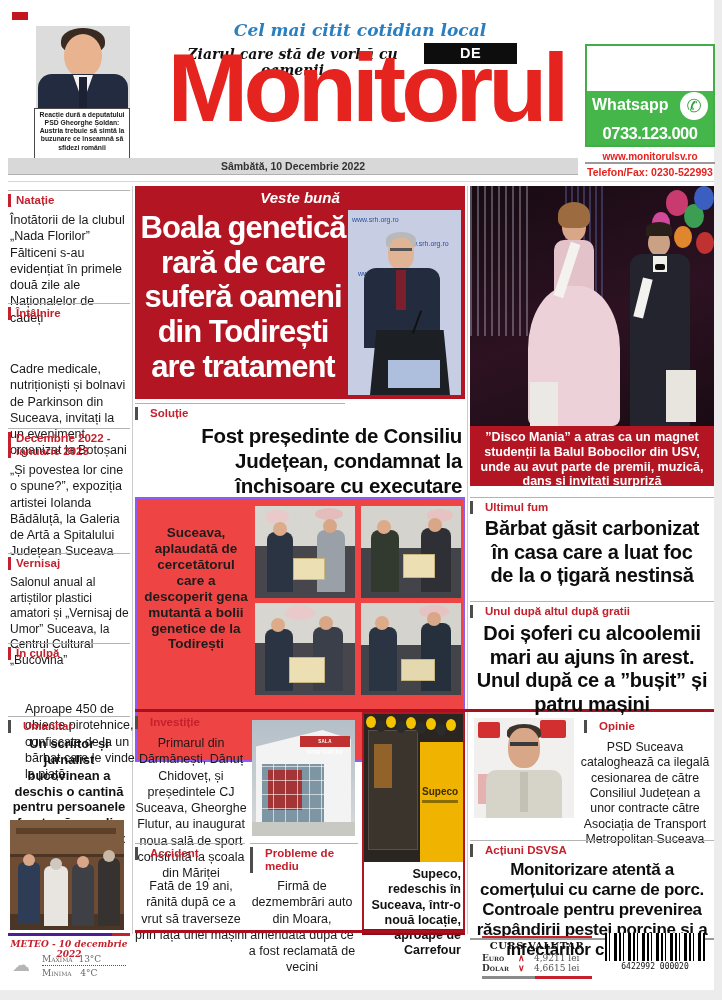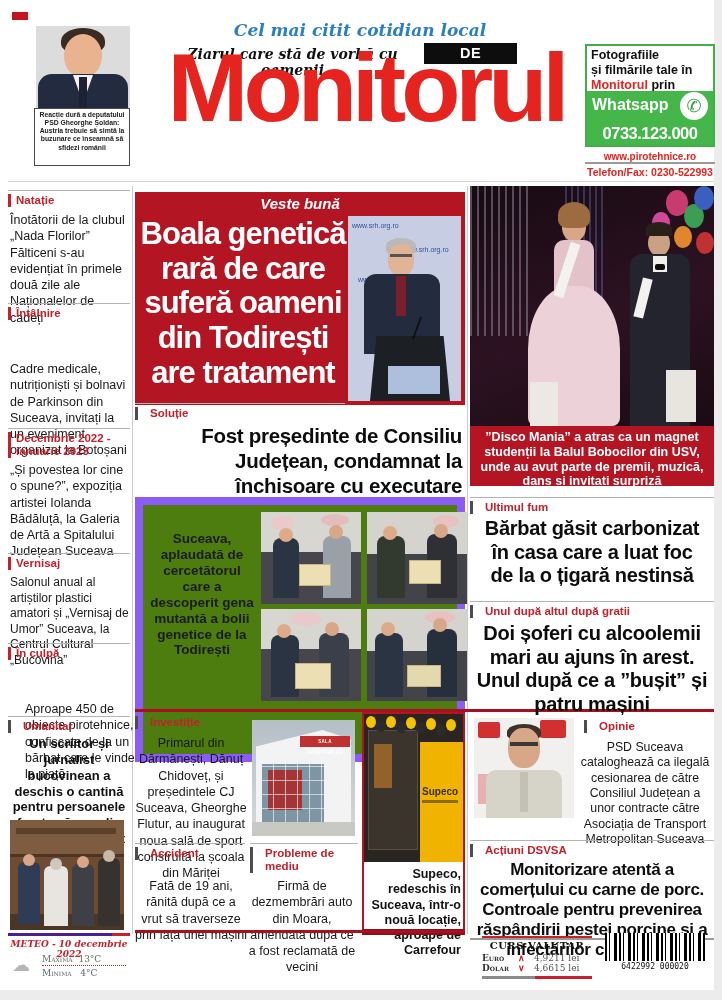--- a/index.html
+++ b/index.html
@@ -42,34 +42,30 @@
     <div class="abs" style="left:43px;top:51px;width:8px;height:32px;background:#1c2233;"></div>
   </div>
   <div class="abs center" style="left:34px;top:108px;width:96px;height:58px;background:#ffffff;border:1px solid #4a4a4a;font-size:6.8px;font-weight:bold;line-height:1.2;padding:2px 1px;box-sizing:border-box;">Reacție dură a deputatului PSD Gheorghe Șoldan: Austria trebuie să simtă la buzunare ce înseamnă să sfidezi românii</div>
 
   <div class="abs center serif" style="left:190px;top:20px;width:340px;font-size:17px;font-style:italic;font-weight:bold;color:#2a7fc0;">Cel mai citit cotidian local</div>
   <div class="abs center serif" style="left:165px;top:46px;width:255px;font-size:14px;font-style:italic;font-weight:bold;color:#111;">Ziarul care stă de vorbă cu oamenii</div>
   <div class="abs center" style="left:424px;top:43px;width:93px;height:21px;line-height:21px;background:#0d0d0d;color:#fff;font-weight:bold;font-size:14.5px;letter-spacing:0.5px;">DE SUCEAVA</div>
   <div class="abs center" style="left:146px;top:36px;width:440px;font-size:97px;font-weight:bold;letter-spacing:-5px;line-height:1.08;color:#e5231f;">Monitorul</div>
 
   <div class="abs" style="left:585px;top:44px;width:130px;height:103px;border:2px solid #43ad47;background:#fff;box-sizing:border-box;">
-    <div class="abs" style="left:4px;top:2px;width:120px;font-size:12.5px;font-weight:bold;line-height:1.18;color:#111;">
-      <span>Fotografiile</span><br>
-      <span>și filmările tale în</span><br>
-      <span class="red-txt">Monitorul</span><span> prin</span>
-    </div>
     <div class="abs" style="left:0;bottom:0;width:126px;height:54px;background:#45b649;">
       <div class="abs" style="left:5px;top:5px;font-size:16px;font-weight:bold;color:#fff;">Whatsapp</div>
       <div class="abs" style="right:5px;top:1px;width:28px;height:28px;border-radius:50%;background:#fff;text-align:center;line-height:28px;font-size:18px;color:#2f9e38;">✆</div>
       <div class="abs center" style="left:0;bottom:2px;width:126px;font-size:16.5px;font-weight:bold;color:#fff;letter-spacing:-0.5px;">0733.123.000</div>
     </div>
   </div>
-  <div class="abs center" style="left:585px;top:151px;width:130px;font-size:10px;font-weight:bold;color:#e5231f;">www.pirotehnice.ro</div>
+  <div class="abs center" style="left:585px;top:151px;width:130px;font-size:10px;font-weight:bold;color:#e5231f;">www.monitorulsv.ro</div>
   <div class="abs center" style="left:585px;top:162px;width:130px;font-size:10.5px;font-weight:bold;color:#e5231f;border-top:2px solid #9a9a9a;padding-top:2px;">Telefon/Fax: 0230-522993</div>
 
+  <div class="abs center" style="left:8px;top:158px;width:570px;height:16px;line-height:16px;background:#d8d8d8;border-bottom:1px solid #b0b0b0;font-size:10.5px;font-weight:bold;color:#333;">Sâmbătă, 10 Decembrie 2022</div>
   <div class="abs" style="left:8px;top:181px;width:706px;height:1px;background:#d5d5d5;"></div>
 
   <div class="vline" style="left:132px;top:186px;height:748px;"></div>
   <div class="vline" style="left:467px;top:186px;height:748px;"></div>
 
   <div class="label-wrap" style="left:8px;top:190px;width:122px;">
     <div class="label-line"></div>
     <div class="side-label">Natație</div>
   </div>
   <div class="abs body-txt" style="left:10px;top:212px;width:120px;">Înotătorii de la clubul „Nada Florilor” Fălticeni s-au evidențiat în primele două zile ale Naționalelor de cadeți</div>
@@ -124,21 +120,21 @@
     <div class="abs serif" style="left:34px;top:18px;width:84px;font-size:9px;color:#666;font-variant:small-caps;">
       <div style="border-bottom:1px dotted #c5202c;padding-bottom:1px;">
         <span>Maxima</span>&nbsp;&nbsp;<span>13°C</span>
       </div>
       <div style="padding-top:2px;">
         <span>Minima</span>&nbsp;&nbsp;&nbsp;<span>4°C</span>
       </div>
     </div>
   </div>
 
-  <div class="abs" style="left:135px;top:192px;width:330px;height:213px;background:#b31523;">
+  <div class="abs" style="left:135px;top:186px;width:330px;height:213px;background:#b31523;">
     <div class="center" style="padding-top:3px;font-size:15px;font-style:italic;font-weight:bold;color:#fff;">Veste bună</div>
     <div class="abs center" style="left:3px;top:25px;width:210px;font-size:31px;font-weight:bold;line-height:1.12;color:#fff;letter-spacing:-1px;">Boala genetică rară de care suferă oameni din Todirești are tratament</div>
     <div class="photo" style="left:213px;top:24px;width:113px;height:185px;background:#c7cde2;">
       <div class="abs" style="left:4px;top:6px;font-size:7px;color:#2d4fa0;">www.srh.org.ro</div>
       <div class="abs" style="left:54px;top:30px;font-size:7px;color:#2d4fa0;">www.srh.org.ro</div>
       <div class="abs" style="left:10px;top:60px;font-size:7px;color:#2d4fa0;">www.srh.org.ro</div>
       <div class="abs" style="left:38px;top:22px;width:30px;height:16px;border-radius:50% 50% 20% 20%;background:#b9b9b9;"></div>
       <div class="abs" style="left:40px;top:28px;width:26px;height:32px;border-radius:45%;background:#e0b494;"></div>
       <div class="abs" style="left:42px;top:38px;width:22px;height:3px;background:#555;"></div>
       <div class="abs" style="left:16px;top:58px;width:76px;height:80px;border-radius:12px 12px 0 0;background:#232c3e;"></div>
@@ -148,21 +144,21 @@
       <div class="abs" style="left:68px;top:100px;width:2px;height:24px;background:#111;transform:rotate(20deg);"></div>
     </div>
   </div>
 
   <div class="label-wrap" style="left:135px;top:403px;width:210px;">
     <div class="label-line"></div>
     <div class="col-label">Soluție</div>
   </div>
   <div class="abs headline" style="left:138px;top:423px;width:324px;font-size:20.5px;line-height:1.22;text-align:right;">Fost președinte de Consiliu Județean, condamnat la închisoare cu executare</div>
 
-  <div class="abs" style="left:135px;top:497px;width:330px;height:265px;border:8px solid #8b5cf6;background:#4d7c0f;box-sizing:border-box;">
+  <div class="abs" style="left:135px;top:497px;width:330px;height:265px;border:2px solid #8b5cf6;background:#ef4444;box-sizing:border-box;">
     <div class="abs center" style="left:5px;top:26px;width:108px;font-size:13.5px;font-weight:bold;line-height:1.18;color:#1c1c1c;">Suceava, aplaudată de cercetătorul care a descoperit gena mutantă a bolii genetice de la Todirești</div>
     <div class="photo" style="left:118px;top:7px;width:100px;height:92px;background:#d8d6d0;">
       <div class="abs" style="left:10px;top:4px;width:24px;height:14px;border-radius:50%;background:#e9c9c9;"></div>
       <div class="abs" style="left:60px;top:2px;width:28px;height:12px;border-radius:50%;background:#e4bcbc;"></div>
       <div class="abs" style="left:0;top:40px;width:100px;height:52px;background:#46464c;"></div>
       <div class="abs" style="left:12px;top:26px;width:26px;height:60px;border-radius:8px 8px 0 0;background:#2b3442;"></div>
       <div class="abs" style="left:18px;top:16px;width:14px;height:14px;border-radius:50%;background:#ddab89;"></div>
       <div class="abs" style="left:62px;top:24px;width:28px;height:62px;border-radius:8px 8px 0 0;background:#9aa0a8;"></div>
       <div class="abs" style="left:68px;top:13px;width:14px;height:14px;border-radius:50%;background:#d8a788;"></div>
       <div class="abs" style="left:38px;top:52px;width:30px;height:20px;background:#ecdfb4;border:1px solid #c9b67f;"></div>

